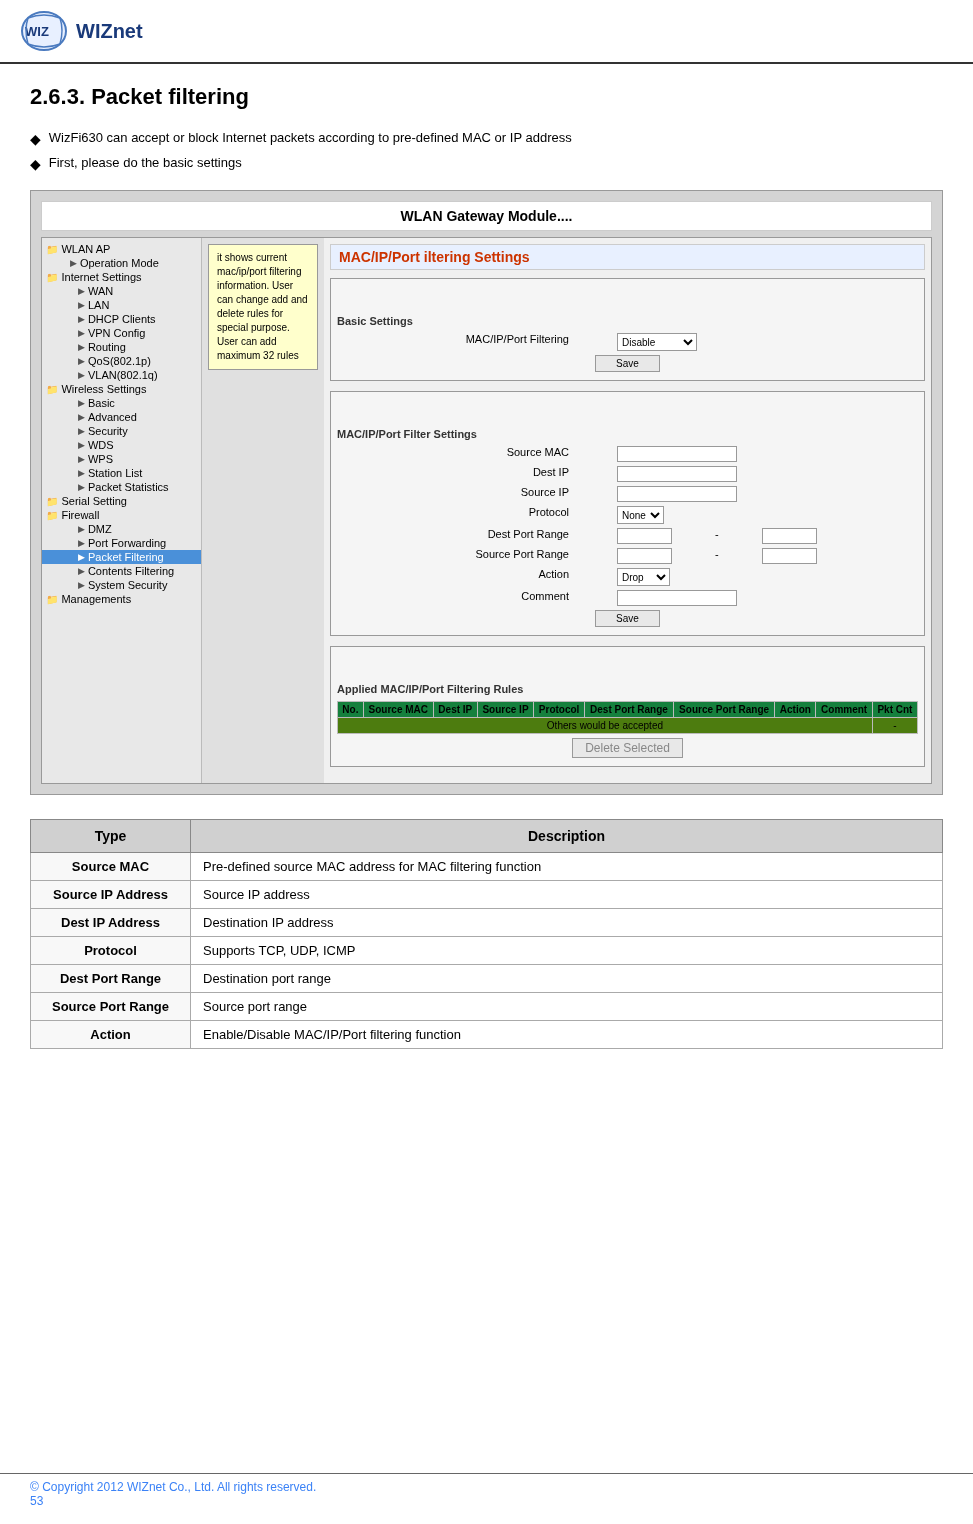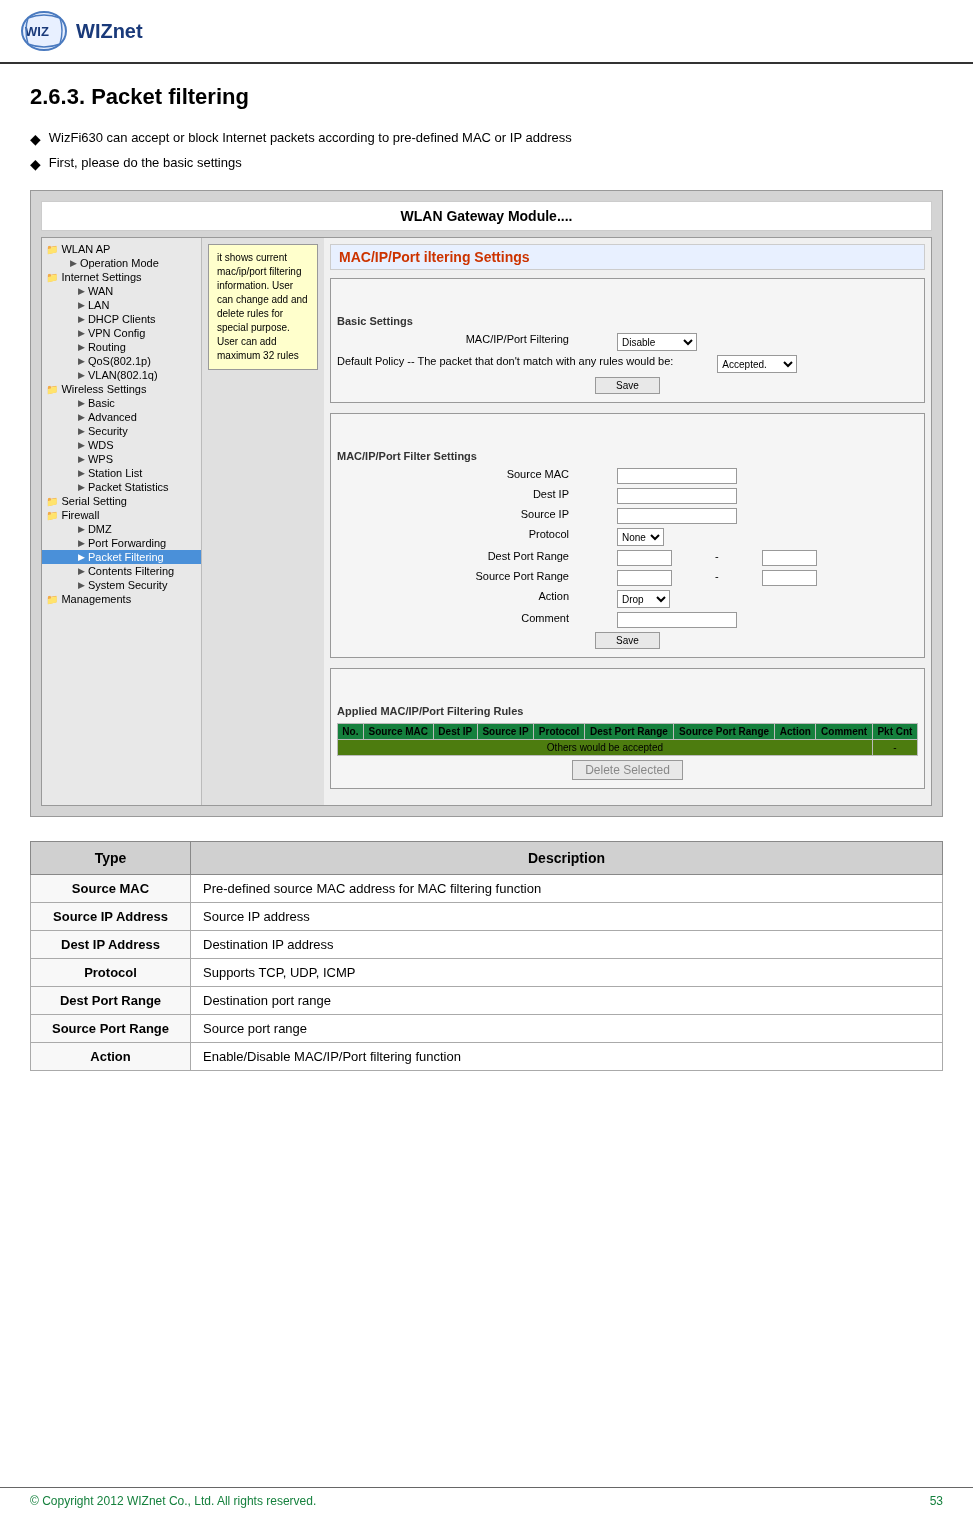--- a/index.html
+++ b/index.html
@@ -287,21 +287,22 @@
     .footer {
       position: absolute;
       bottom: 10px;
       left: 0;
       right: 0;
       border-top: 1px solid #666;
       padding: 6px 30px;
       display: flex;
       justify-content: space-between;
       font-size: 12px;
-      color: #15803d;
+      color: #3b82f6;
+      flex-direction: column;
     }
 
     .nav-section-header {
       display: flex;
       align-items: center;
       padding: 1px 4px;
       font-size: 11px;
     }
     .folder-icon {
       font-size: 10px;
@@ -468,27 +469,20 @@
             <div class="section-title">Basic Settings</div>
 
             <div class="form-row">
               <span class="form-label">MAC/IP/Port Filtering</span>
               <select class="form-select">
                 <option>Disable</option>
                 <option>Enable</option>
               </select>
             </div>
 
-            <div class="form-row">
-              <span class="form-label" style="width:auto; padding-right:4px;">Default Policy -- The packet that don't match with any rules would be:</span>
-              <select class="form-select">
-                <option>Accepted.</option>
-                <option>Dropped.</option>
-              </select>
-            </div>
 
             <button class="btn-save">Save</button>
           </div>
 
           <div class="section-box">
             <div class="section-title">MAC/IP/Port Filter Settings</div>
 
             <div class="form-row">
               <span class="form-label">Source MAC</span>
               <input type="text" class="filter-input" style="">

